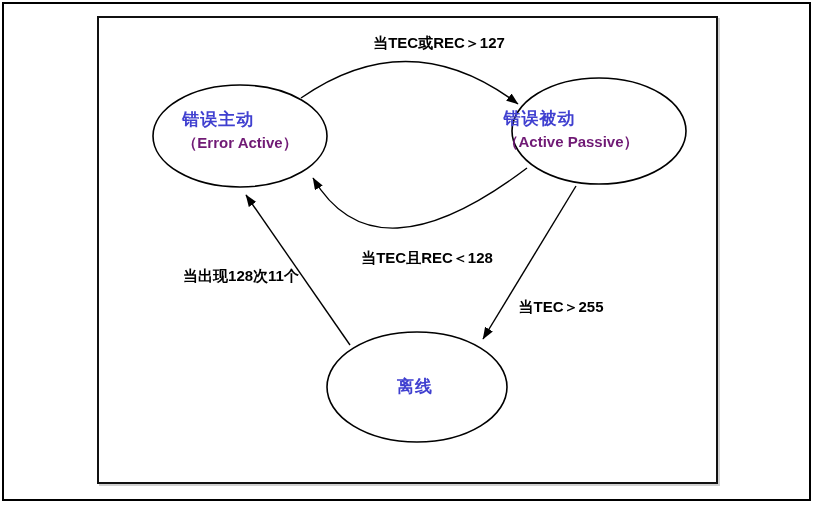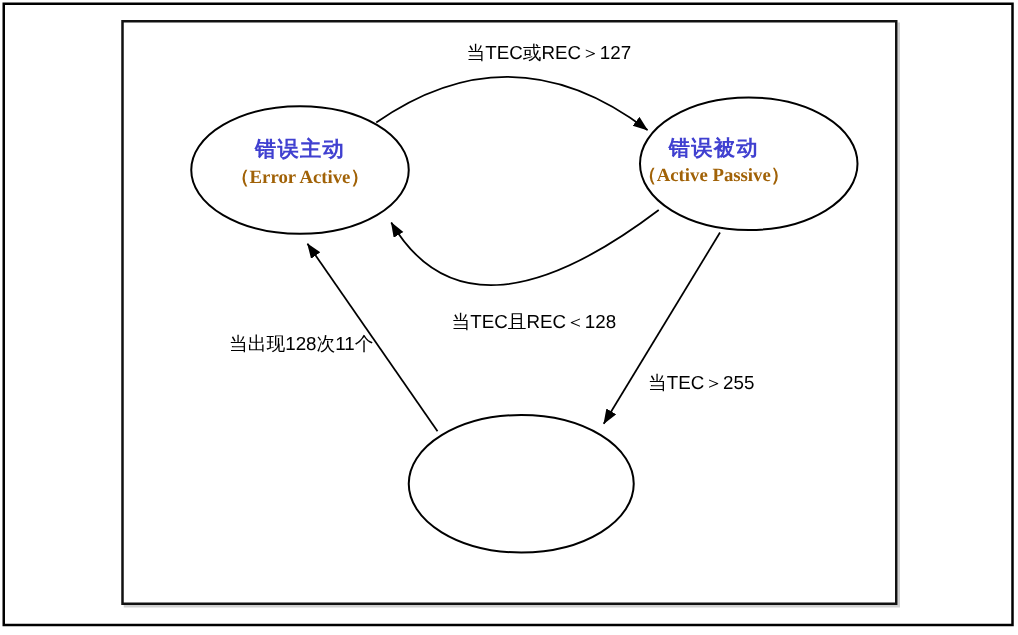--- a/index.html
+++ b/index.html
@@ -30,46 +30,45 @@
     box-shadow: 2px 2px 0 rgba(120,120,120,0.35);
   }
   svg.diagram-lines {
     position: absolute;
     left: 0; top: 0;
     width: 814px; height: 508px;
   }
   .state-label {
     position: absolute;
     transform: translate(-50%, -50%);
-    text-align: center;
+    text-align: left;
     white-space: nowrap;
     line-height: 23px;
-    font-family: Liberation Serif, serif;
   }
   .state-zh {
     display: block;
     color: #4040d0;
     font-size: 17px;
     font-weight: 600;
     letter-spacing: 1px;
   }
   .state-en {
     display: block;
-    color: #a16207;
+    color: #701a75;
     font-size: 15px;
     font-weight: 600;
   }
   .edge-label {
     position: absolute;
     transform: translateX(-50%);
     text-align: center;
     white-space: nowrap;
     color: #000000;
     font-size: 15px;
-    font-weight: 400;
+    font-weight: 700;
     line-height: 20px;
   }
 </style>
 </head>
 <body>
 
 <div class="canvas">
 
   <div class="outer-frame"></div>
   <div class="inner-frame"></div>
@@ -95,20 +94,21 @@
     <span class="state-zh">错误主动</span>
     <span class="state-en">（Error Active）</span>
   </div>
 
   <div class="state-label" style="left:571px; top:130px;">
     <span class="state-zh">错误被动</span>
     <span class="state-en">（Active Passive）</span>
   </div>
 
   <div class="state-label" style="left:415px; top:386px;">
+    <span class="state-zh">离线</span>
   </div>
 
   <div class="edge-label" style="left:439px; top:33px;">当TEC或REC＞127</div>
 
   <div class="edge-label" style="left:427px; top:234px;margin-top:14px;">当TEC且REC＜128</div>
 
   <div class="edge-label" style="left:561px; top:297px;">当TEC＞255</div>
 
   <div class="edge-label" style="left:241px; top:266px;">
     <span style="display:block;">当出现128次11个</span>

